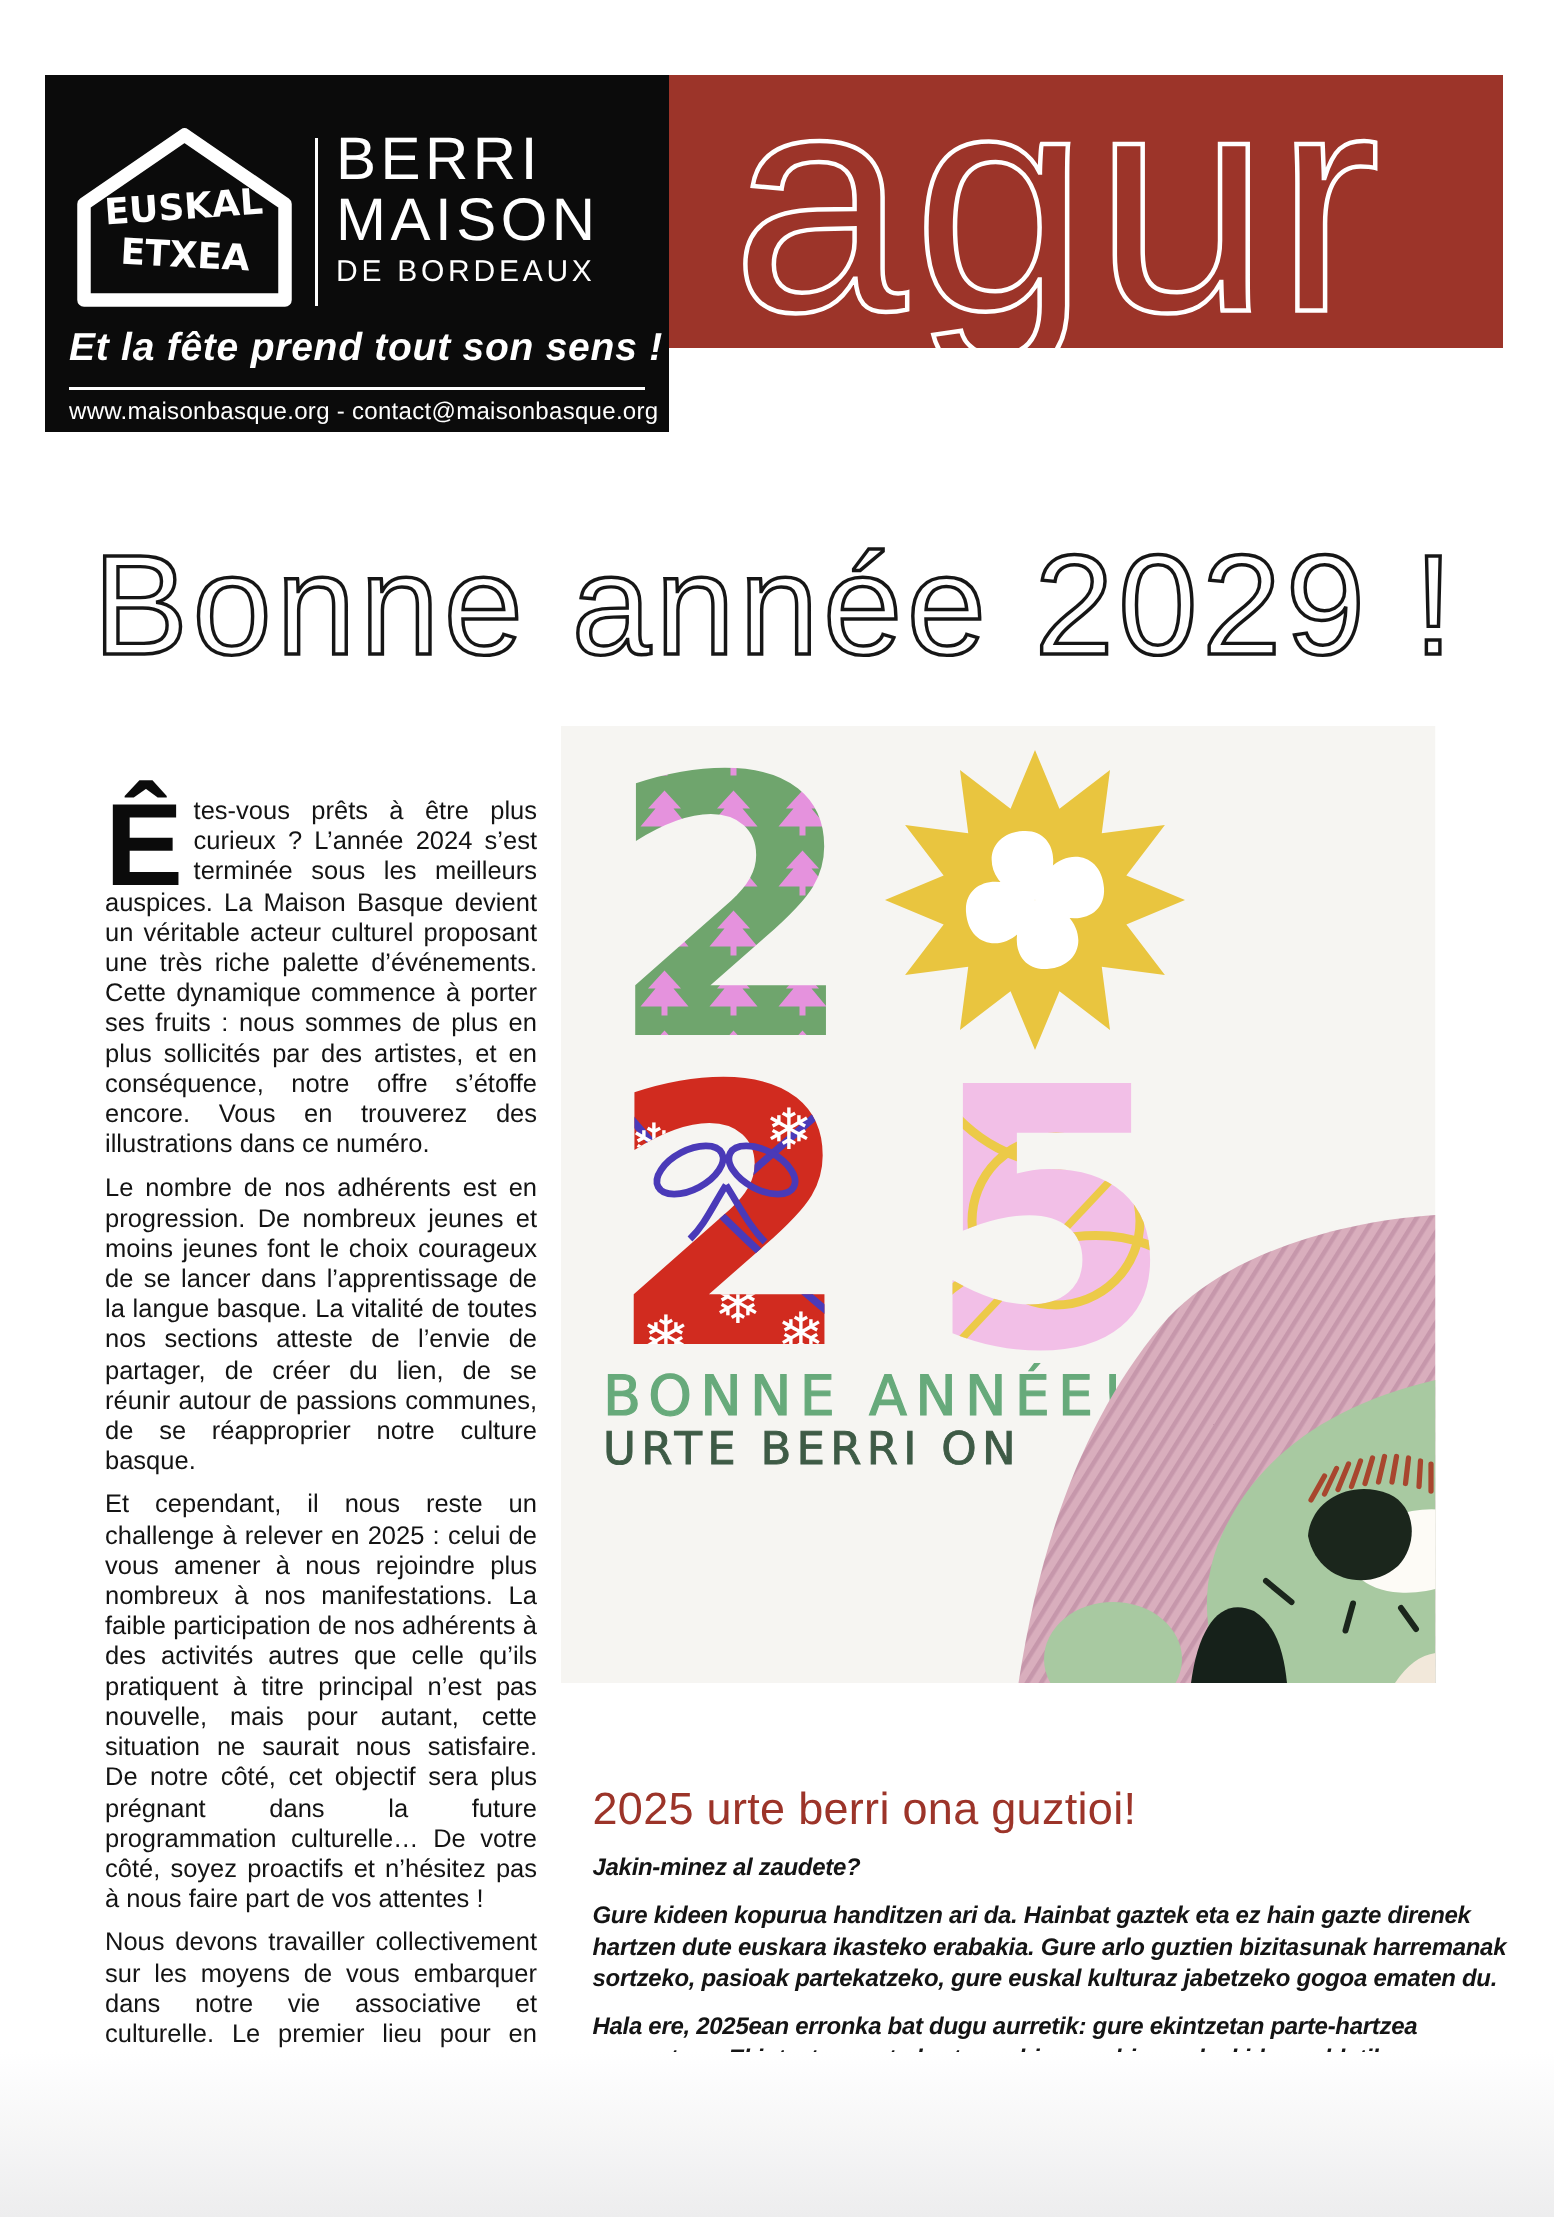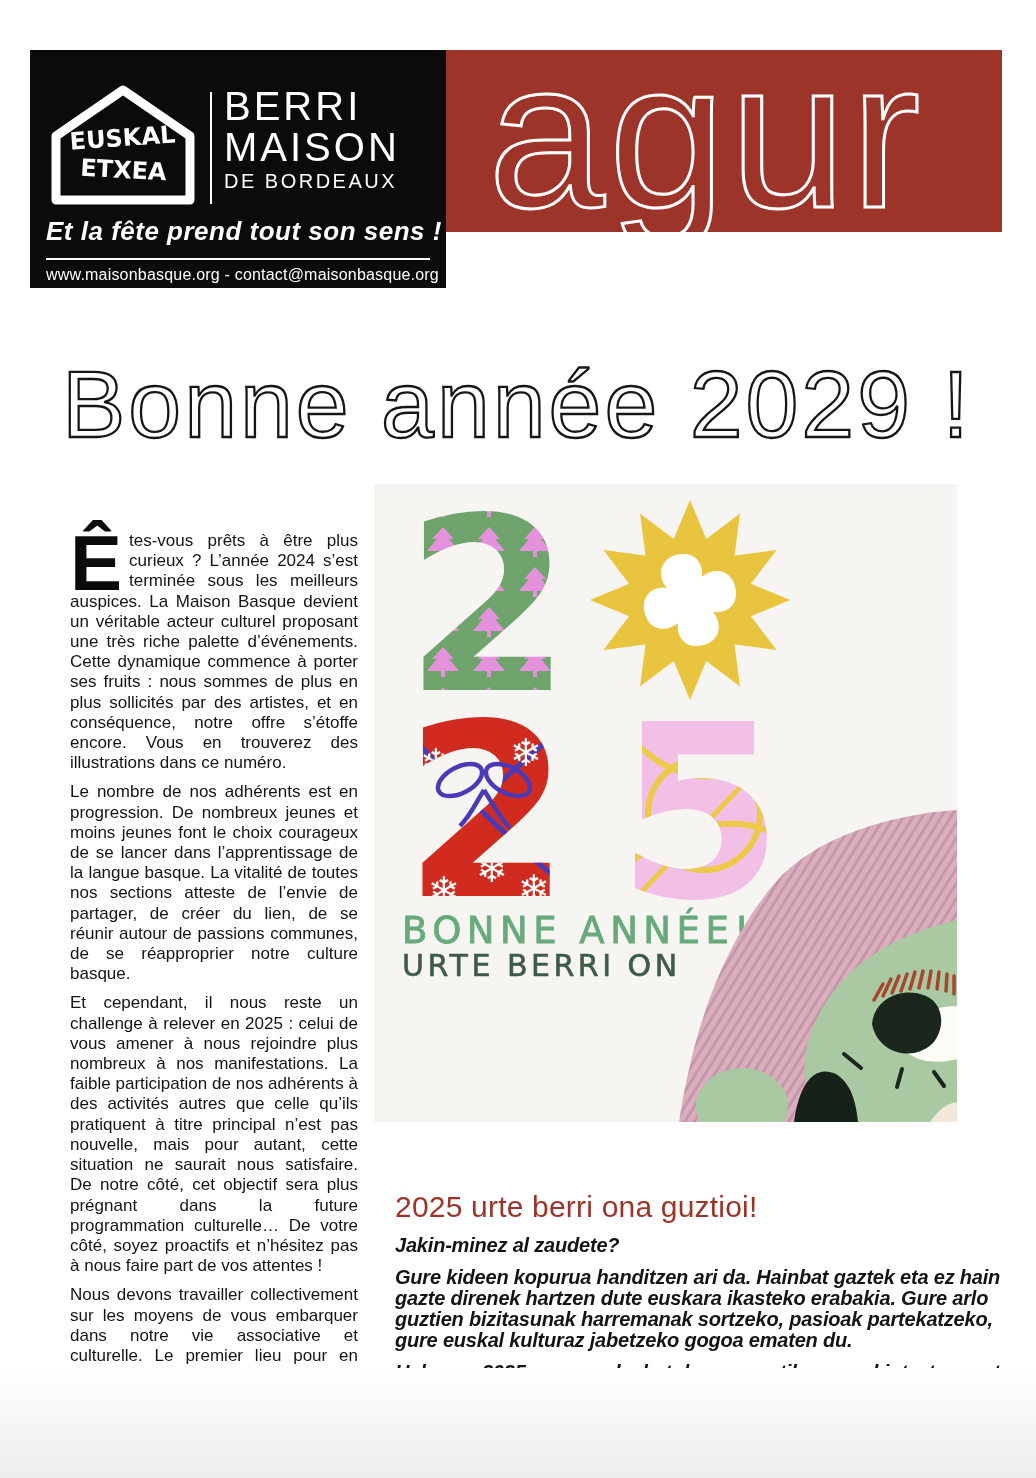--- a/index.html
+++ b/index.html
@@ -32,21 +32,21 @@
   .article-fr{position:absolute;left:70px;top:531px;width:288px;font-size:17px;line-height:20.2px;
               text-align:justify;color:#141414;}
   .article-fr p{margin:0 0 9px 0;}
   .dropcap{float:left;font-size:78px;line-height:56px;font-weight:bold;padding:4px 7px 0 0;color:#0b0b0b;}
   .article-fr .bold{font-weight:bold;font-size:16.6px;letter-spacing:-0.2px;text-align:left;}
   
   .illu{position:absolute;left:374px;top:484px;width:583px;height:638px;}
   
   .article-eu{position:absolute;left:395px;top:1146px;width:634px;margin-top:44px;}
   .article-eu h2{margin:0 0 11px 0;font-size:30px;font-weight:400;color:#9c3429;letter-spacing:0.2px;}
-  .article-eu p{margin:0 0 11px 0;font-size:20px;line-height:21px;font-weight:bold;font-style:italic;
+  .article-eu p{margin:0 0 11px 0;font-size:16px;line-height:21px;font-weight:bold;font-style:italic;
                 color:#141414;letter-spacing:-0.2px;}
   .page-bottom-shade{position:absolute;left:0;bottom:0;width:100%;height:110px;
                      background:linear-gradient(#ffffff, #ededee);pointer-events:none;}
 </style>
 </head>
 <body>
 
 <div class="header-left">
   <svg class="logo-svg" width="154" height="124" viewBox="0 0 154 124">
     <path d="M77 6 L144 52 L144 116 L10 116 L10 52 Z" fill="#0b0b0b" stroke="#ffffff" stroke-width="9" stroke-linejoin="round"></path>

